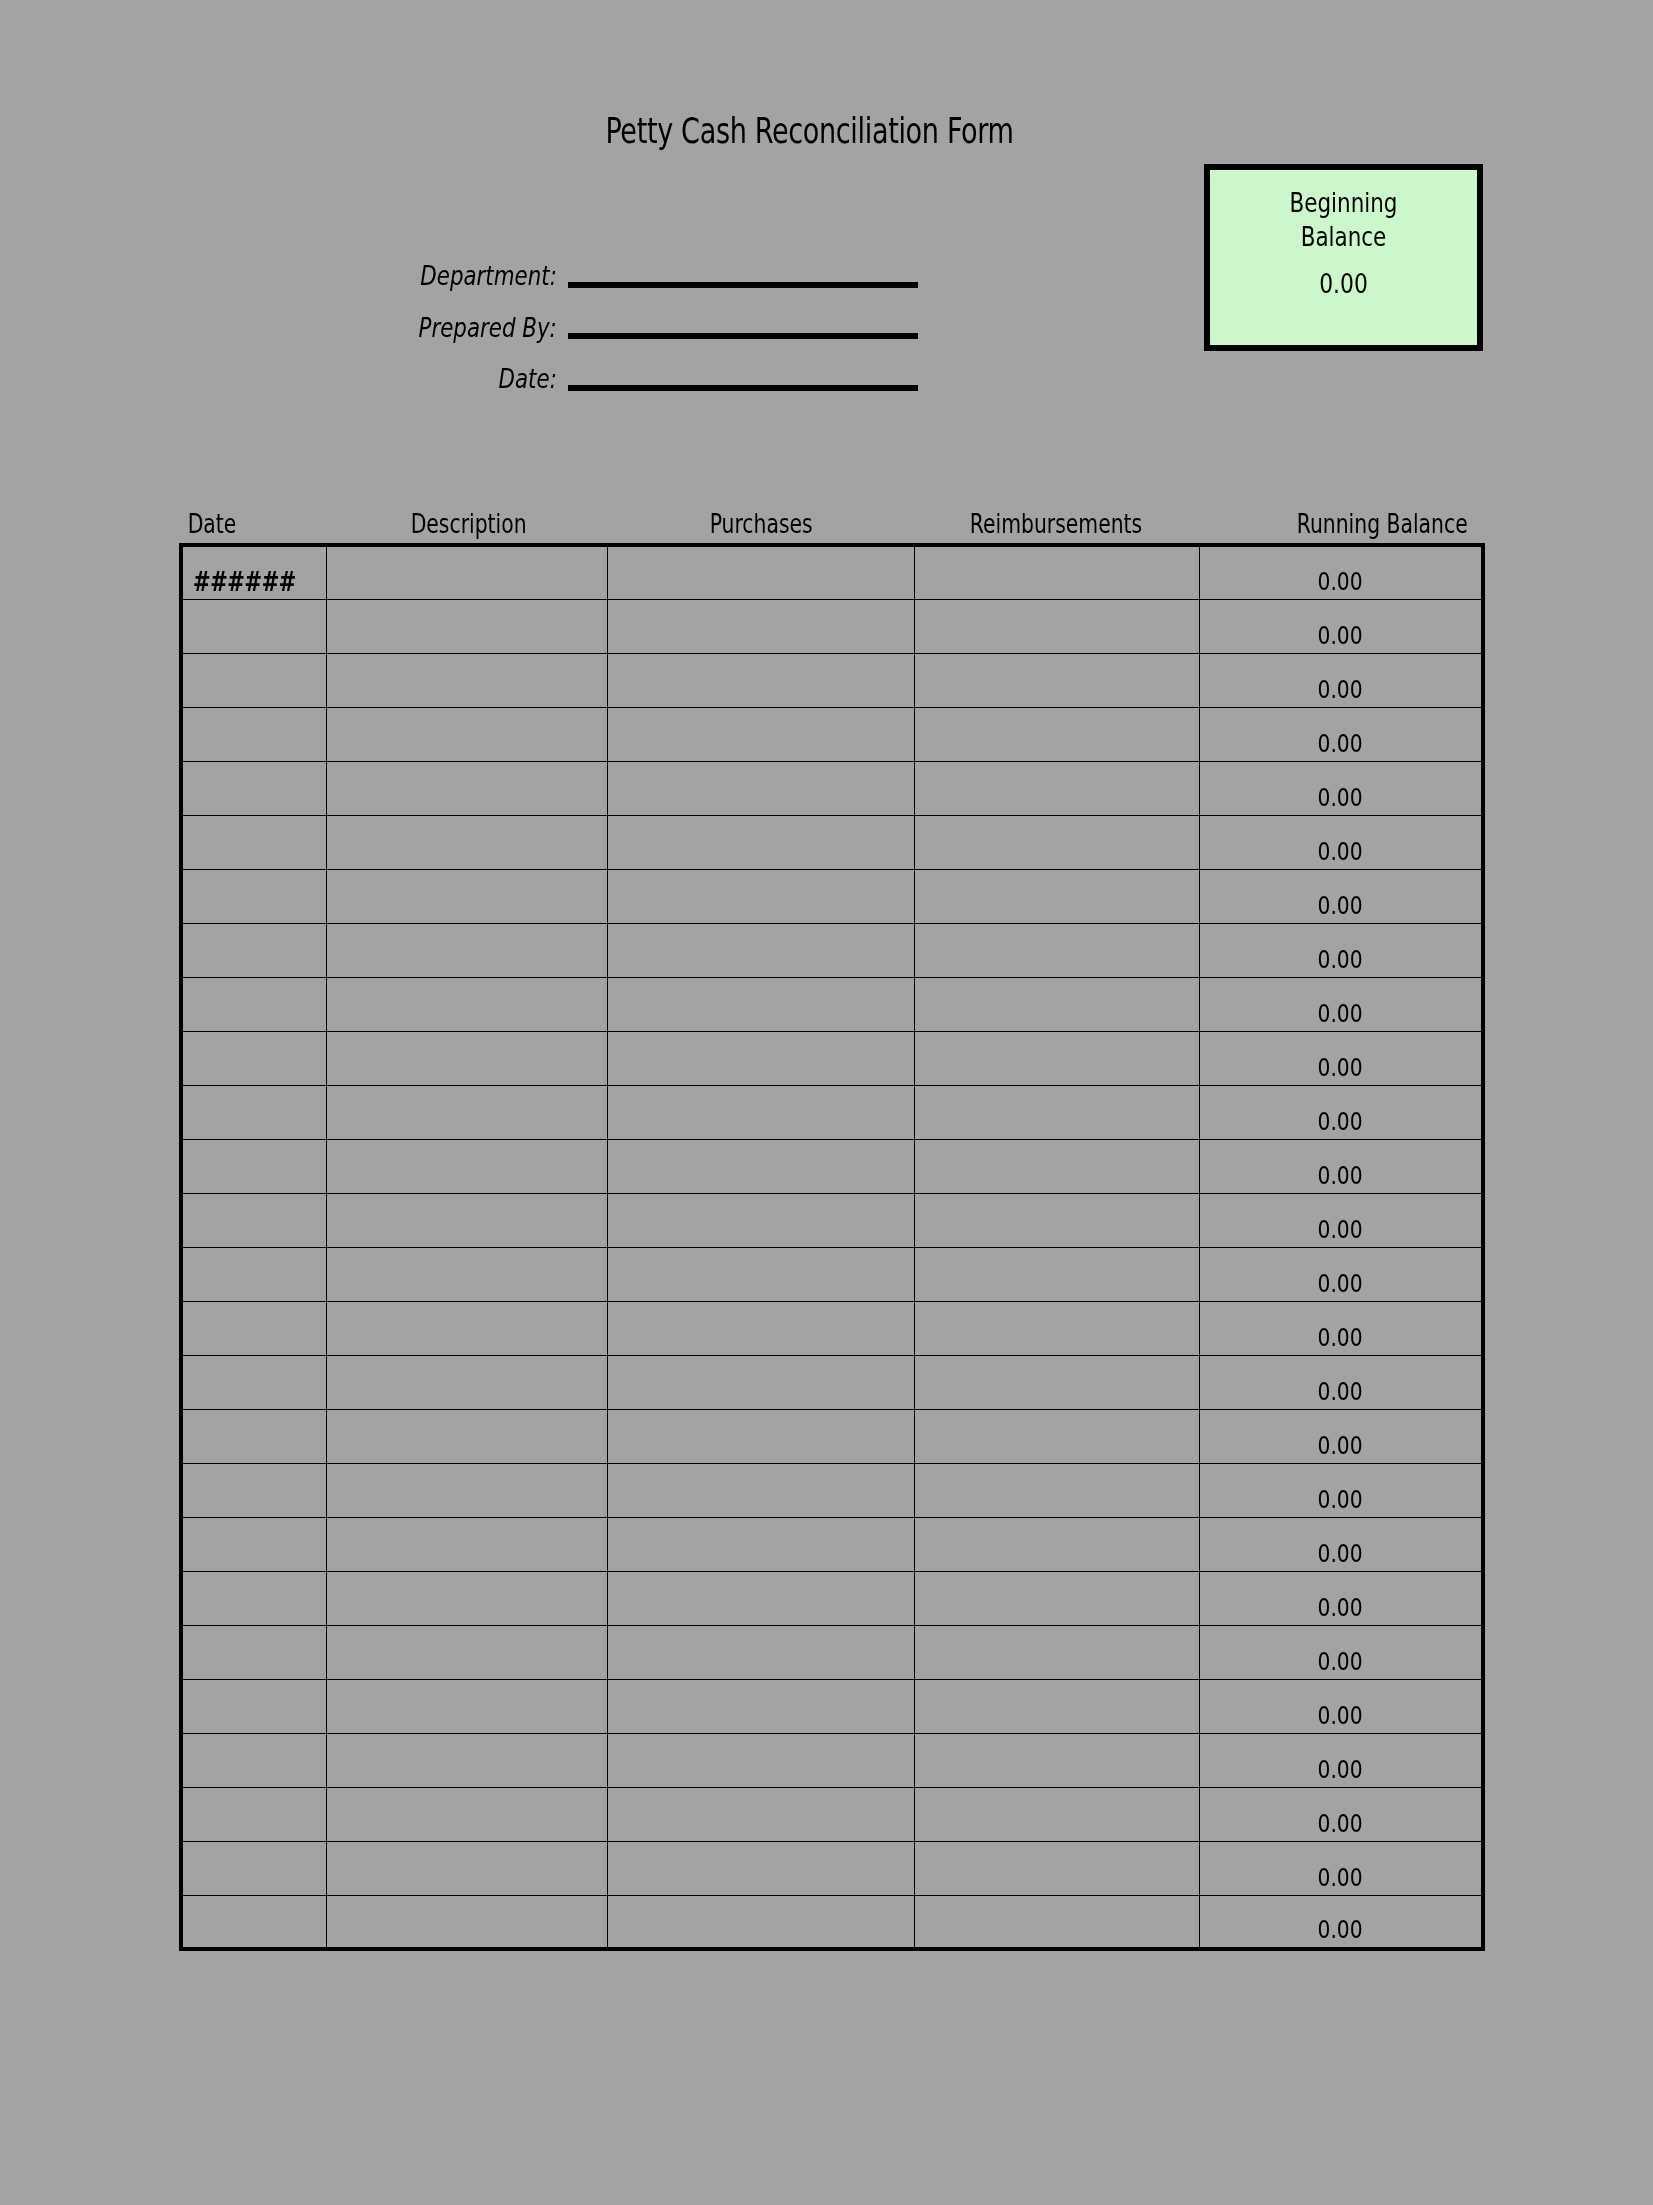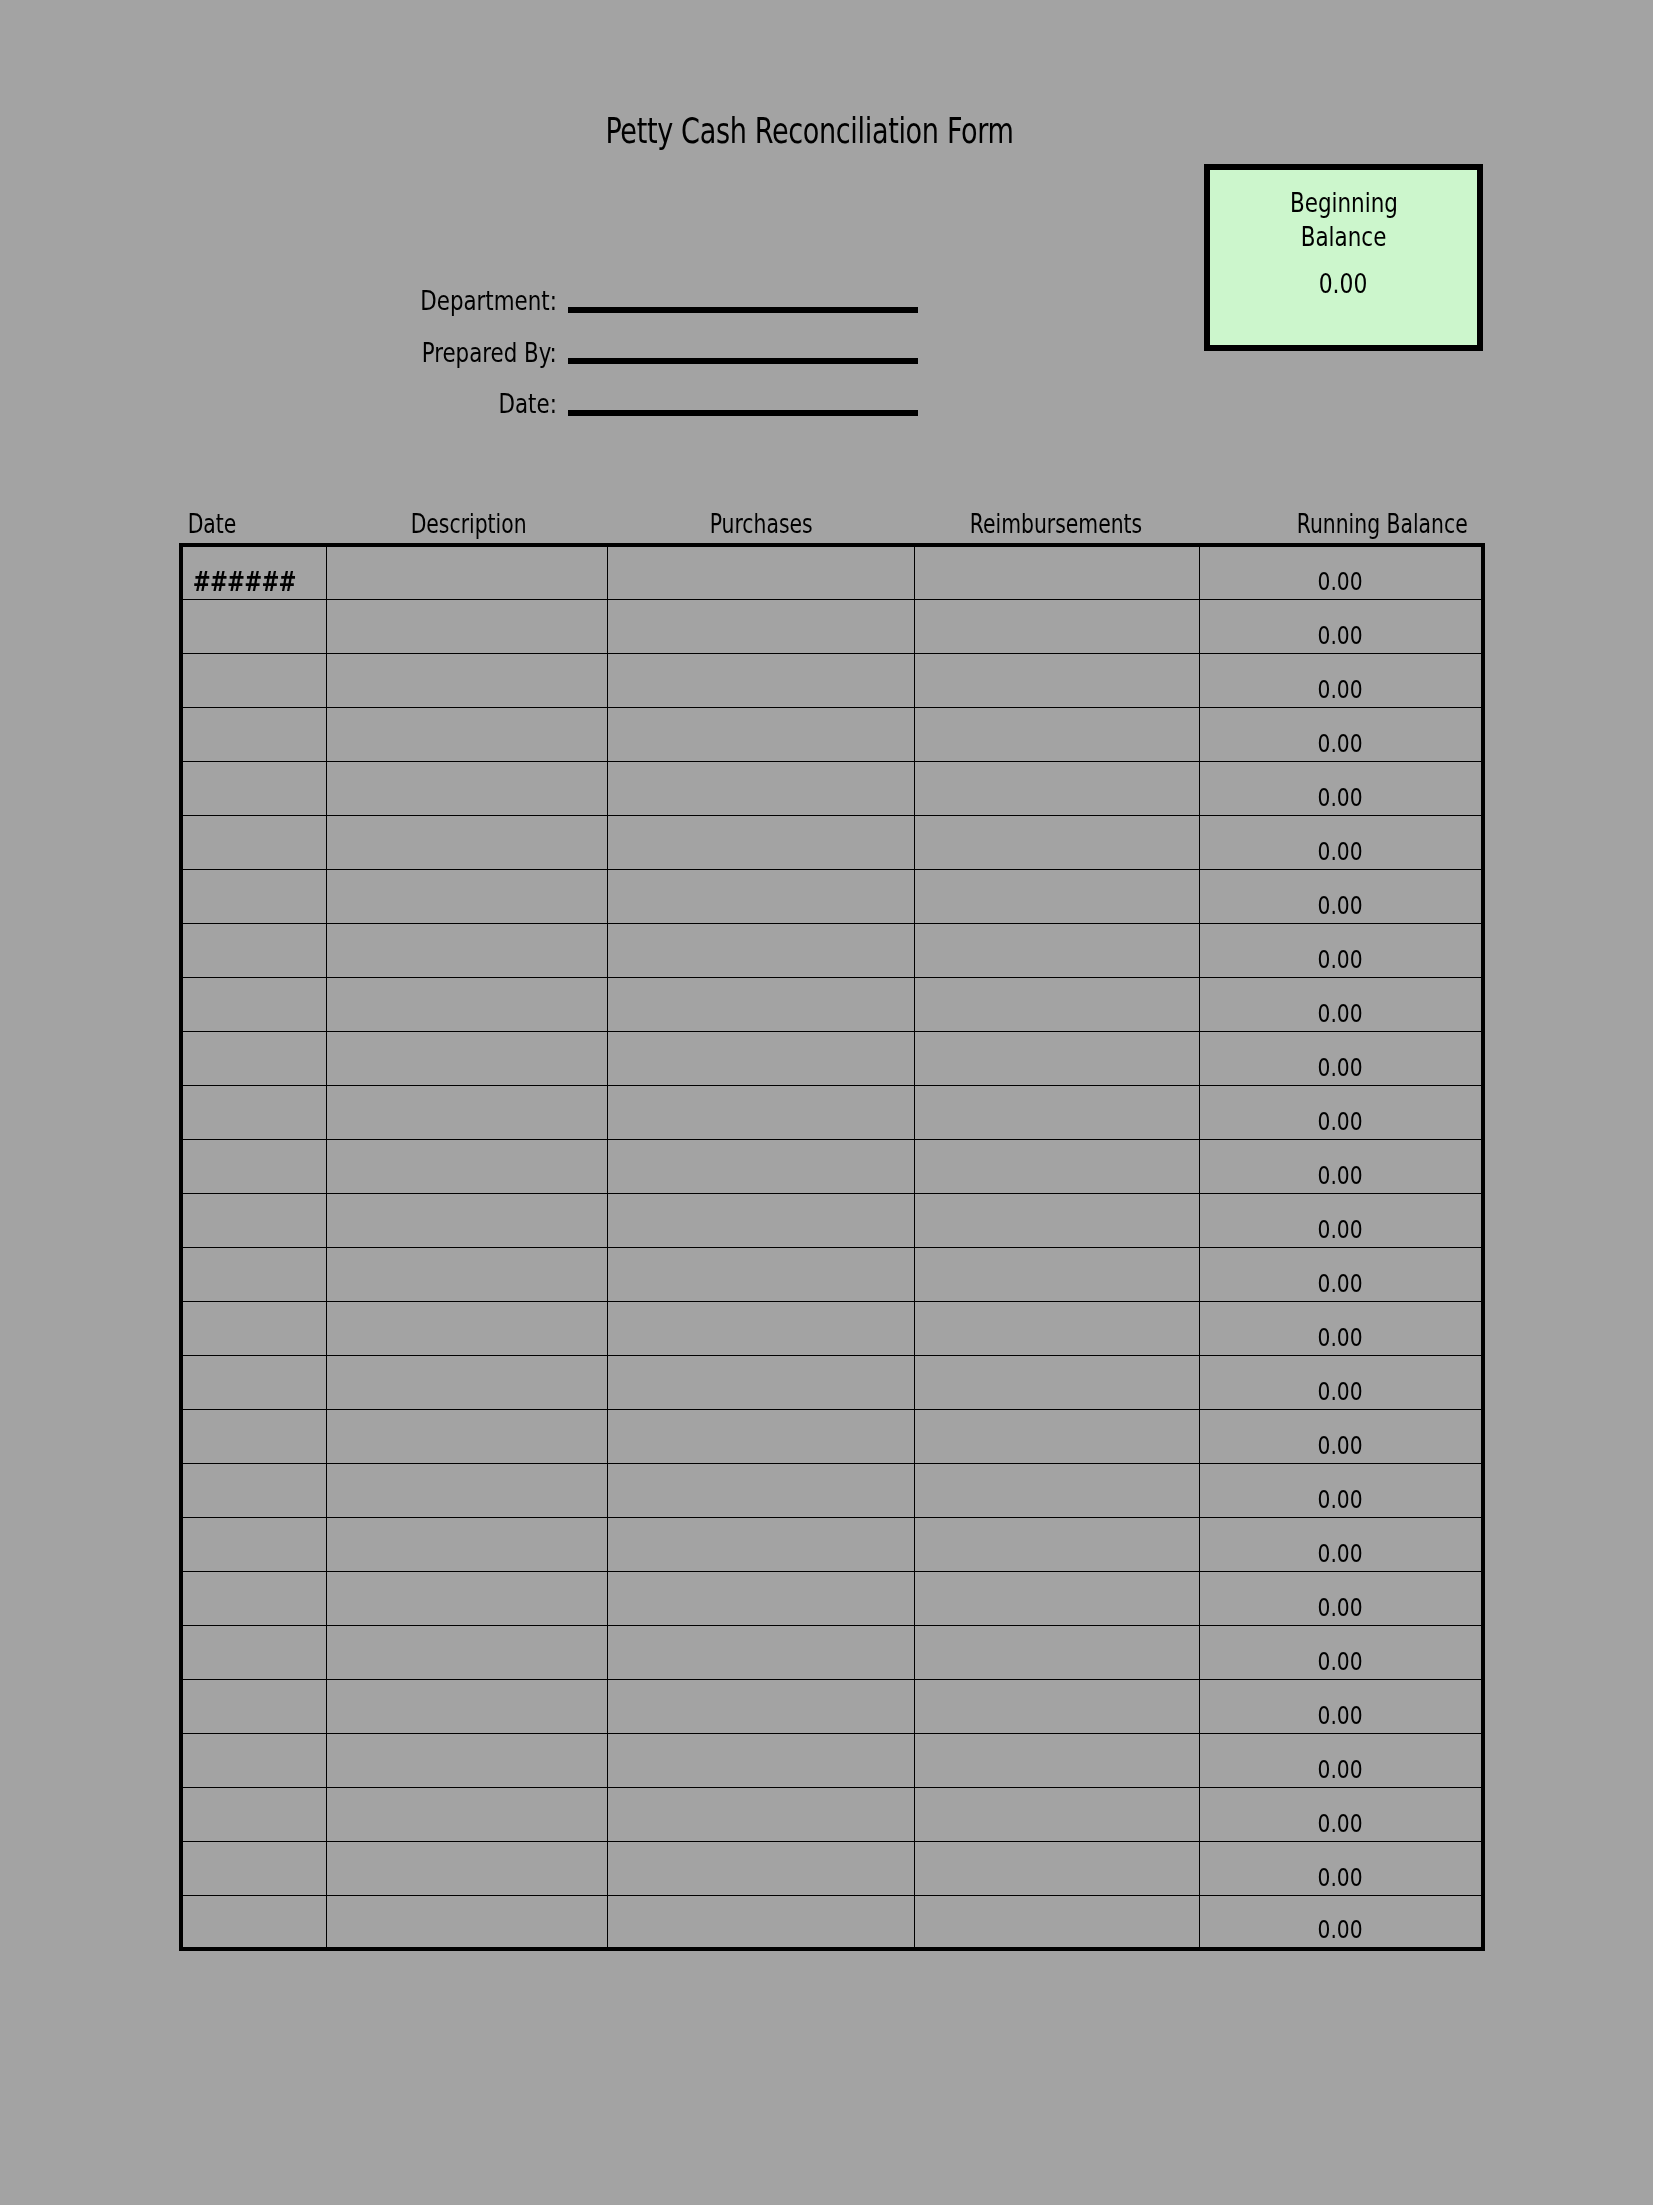--- a/index.html
+++ b/index.html
@@ -36,22 +36,23 @@
     font-family: "DejaVu Sans Condensed", "Liberation Sans Narrow", "Liberation Sans", sans-serif;
     transform: scaleX(0.86);
     transform-origin: center top;
     white-space: nowrap;
   }
 
   
   .field-block {
     position: absolute;
     left: 221px;
-    top: 267px;
+    top: 242px;
     width: 697px;
+    font-style: italic;
   }
   .field-row {
     display: flex;
     align-items: flex-end;
     height: 49px;
     margin-bottom: 2.6px;
   }
   .field-label {
     width: 335px;
     text-align: right;
@@ -76,21 +77,20 @@
     position: absolute;
     left: 1204px;
     top: 164px;
     width: 279px;
     height: 187px;
     background: #ccf6cc;
     border: 6.2px solid #000000;
     box-sizing: border-box;
     display: flex;
     flex-direction: column;
-    align-items: center;
     justify-content: flex-start;
     padding-top: 16px;
   }
   .balance-line {
     font-size: 26.5px;
     line-height: 34px;
     text-align: center;
     font-family: "DejaVu Sans Condensed", "Liberation Sans Narrow", "Liberation Sans", sans-serif;
     transform: scaleX(0.9);
     white-space: nowrap;

